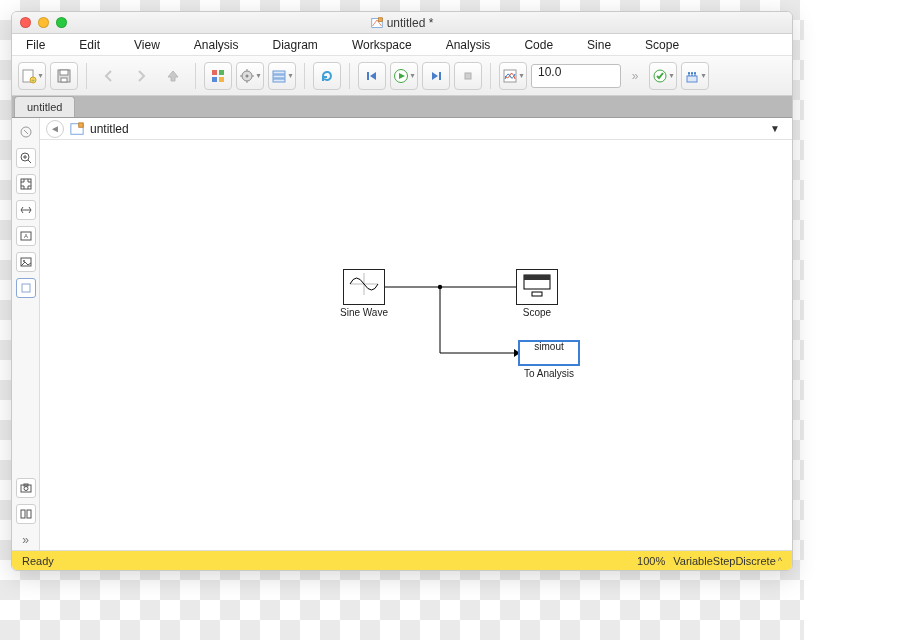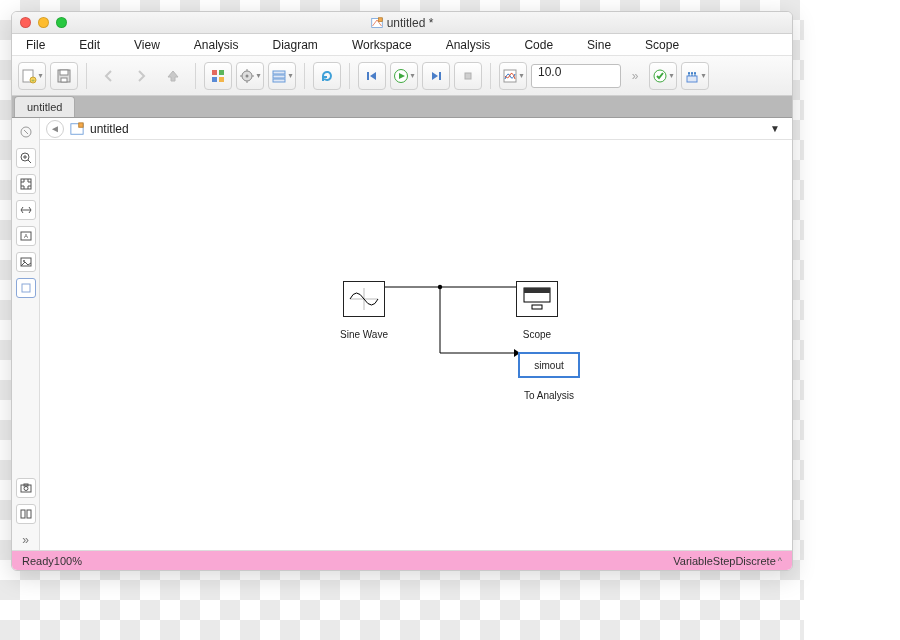--- a/index.html
+++ b/index.html
@@ -94,36 +94,36 @@
     height: 22px; border-bottom: 1px solid #e2e2e2; display: flex; align-items: center; padding: 0 6px; gap: 6px;
   }
   .bc-back { width: 18px; height: 18px; border: 1px solid #d0d0d0; border-radius: 9px; display:flex; align-items:center; justify-content:center; color:#888; font-size:10px;}
   .bc-icon { width: 14px; height: 14px; }
   .bc-title { font-size: 12px; color: #222; }
   .bc-spacer { flex: 1; }
   .bc-drop { font-size: 10px; color: #333; padding-right: 6px; }
   .canvas { flex: 1; background: #fff; position: relative; overflow: hidden; }
   
   .blk { position: absolute; text-align: center; }
-  .blk .box { width: 42px; height: 36px; background: #fff; border: 1px solid #222; display:flex; align-items:center; justify-content:center; margin: 12px auto; }
+  .blk .box { width: 42px; height: 36px; background: #fff; border: 1px solid #222; display:flex; align-items:flex-start; justify-content:center; margin: 0 auto; }
   .blk .box.sel { border: 1px solid #3d7fd6; box-shadow: 0 0 0 1px #3d7fd6 inset; }
   .blk .lbl { font-size: 10px; color: #222; margin-top: 2px; white-space: nowrap; }
   .blk .inbox { font-size: 10px; color: #222; }
   
   .wires { position: absolute; inset: 0; pointer-events: none; }
   .wires line, .wires polyline { stroke: #000; stroke-width: 1; fill: none; }
   .arrowhead { fill: #000; }
   .node { fill: #000; }
   
   .statusbar {
-    height: 20px; background: #f9a8d4; border-top: 1px solid #dcdcdc;
-    display: flex; align-items: center; padding: 0 10px; font-size: 11px; color: #333;
+    height: 20px; background: #fde047; border-top: 1px solid #dcdcdc;
+    display: flex; align-items: center; padding: 0 10px; gap: 8px; font-size: 11px; color: #333;
   }
   .statusbar .left { flex: 0 0 auto; }
-  .statusbar .center { flex: 1; text-align: left; }
+  .statusbar .center { flex: 1; text-align: right; }
   .statusbar .right { flex: 0 0 auto; display:flex; align-items:center; gap:2px;}
 </style>
 </head>
 <body>
 
 <div class="checker">
   <div class="window">
 
     <div class="titlebar">
       <div class="traffic">

